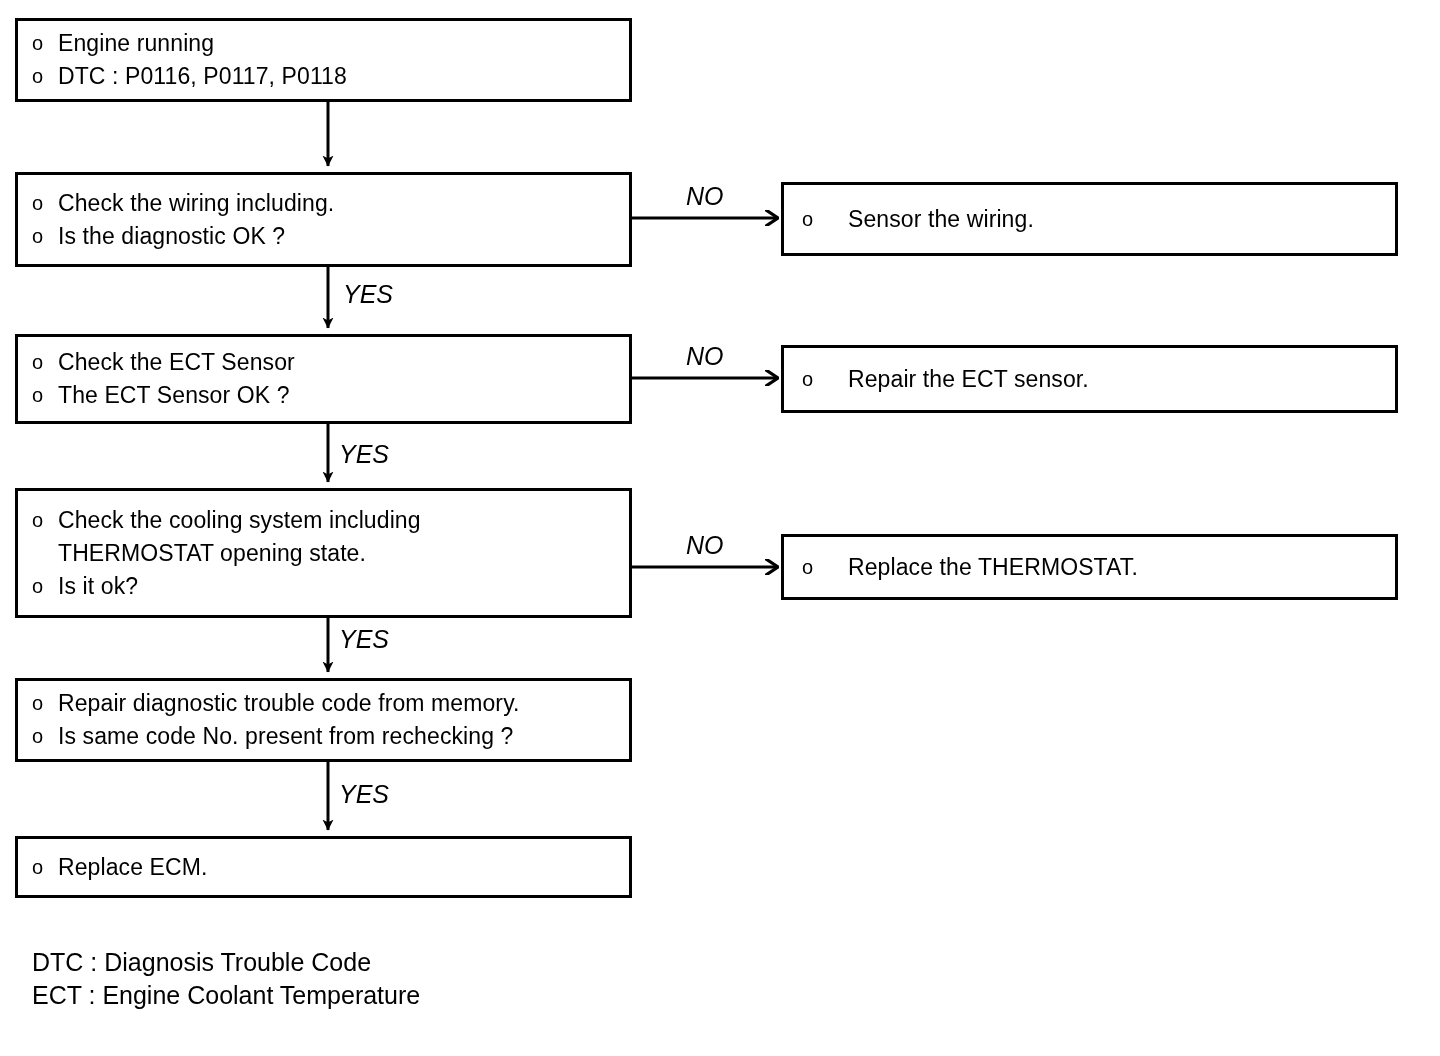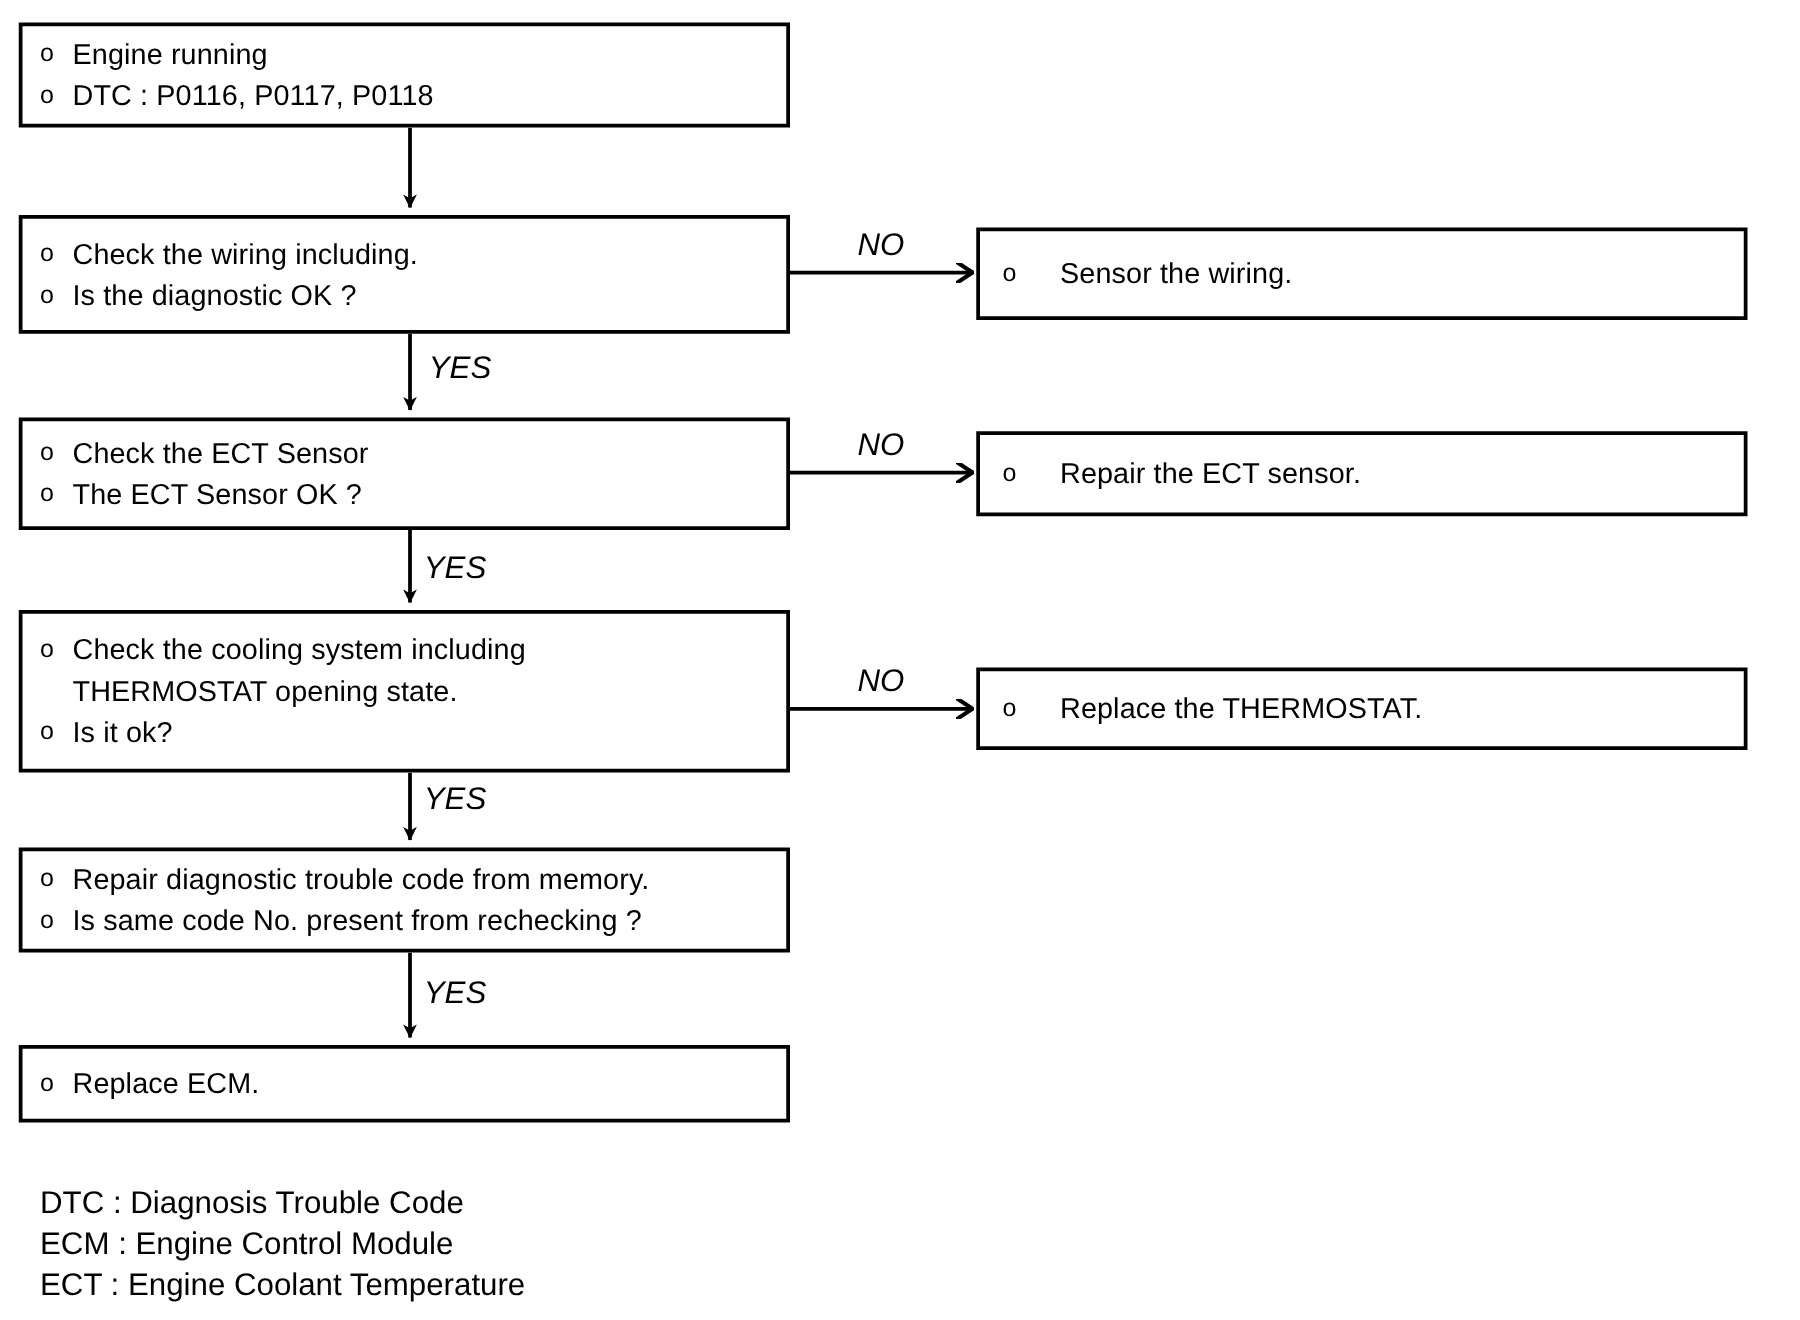--- a/index.html
+++ b/index.html
@@ -251,17 +251,16 @@
   <div class="edge-label" style="left:339px; top:441px;">YES</div>
 
   <div class="edge-label" style="left:686px; top:532px;">NO</div>
 
   <div class="edge-label" style="left:339px; top:626px;">YES</div>
 
   <div class="edge-label" style="left:339px; top:781px;">YES</div>
 
   <div id="legend">
     <div class="legend-line">DTC : Diagnosis Trouble Code</div>
-    <div class="legend-line">ECM : Engine Control Module</div>
     <div class="legend-line">ECT : Engine Coolant Temperature</div>
   </div>
 
 </div>
 
 </body></html>

